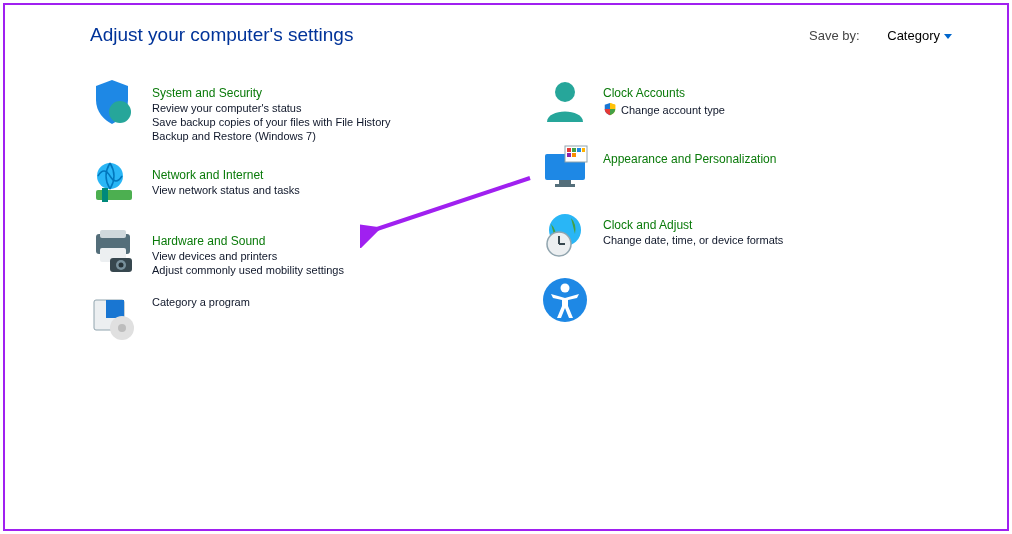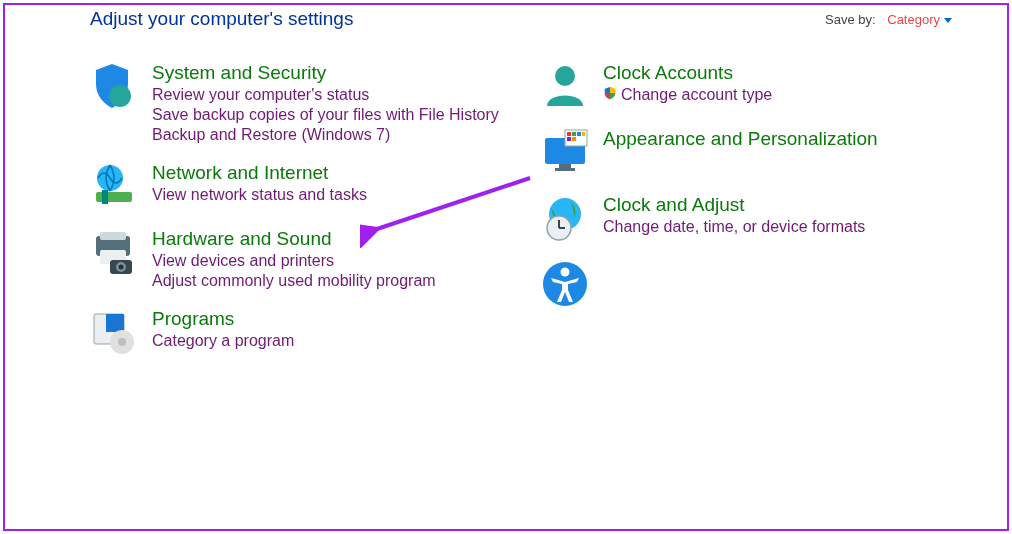--- a/index.html
+++ b/index.html
@@ -13,40 +13,40 @@
     height: 534px;
     position: relative;
     overflow: hidden;
   }
   .frame {
     position: absolute;
     left: 3px; top: 3px; right: 3px; bottom: 3px;
     border: 2px solid #a020f0;
   }
   .content {
-    padding: 8px 60px 24px 90px;
+    padding: 24px 60px 24px 90px;
   }
   .header {
     display: flex;
     justify-content: space-between;
     align-items: center;
     margin-bottom: 32px;
   }
   .page-title {
     color: #003399;
     font-size: 19px;
     font-weight: 400;
   }
   .view-by {
     font-size: 13px;
     color: #444;
   }
   .view-by .link {
-    color: #ef4444;
-    margin-left: 8px;
+    color: #000000;
+    margin-left: 24px;
   }
   .chev {
     display: inline-block;
     margin-left: 4px;
     width: 0; height: 0;
     border-left: 4px solid transparent;
     border-right: 4px solid transparent;
     border-top: 5px solid #0066cc;
     vertical-align: middle;
   }
@@ -64,28 +64,29 @@
     margin-bottom: 18px;
   }
   .cat-icon {
     width: 48px;
     height: 48px;
     flex-shrink: 0;
   }
   .cat-body { }
   .cat-title {
     color: #0a7a0a;
-    font-size: 19px;
+    font-size: 12px;
     font-weight: 400;
     margin-bottom: 2px;
     cursor: pointer;
+    margin-top: 8px;
   }
   .cat-link {
-    color: #701a75;
-    font-size: 16px;
+    color: #0f172a;
+    font-size: 11px;
     margin-top: 2px;
     cursor: pointer;
     display: flex;
     align-items: center;
     gap: 4px;
     text-align: center;
   }
 
   .annotation-arrow {
     position: absolute;
@@ -154,35 +155,34 @@
             <rect x="10" y="4" width="26" height="8" rx="2" fill="#cfd8dc"></rect>
             <rect x="10" y="22" width="26" height="14" rx="2" fill="#eceff1"></rect>
             <rect x="20" y="32" width="22" height="14" rx="3" fill="#37474f"></rect>
             <circle cx="31" cy="39" r="5" fill="#78909c"></circle>
             <circle cx="31" cy="39" r="2.5" fill="#263238"></circle>
           </svg>
         </div>
         <div class="cat-body">
           <div class="cat-title">Hardware and Sound</div>
           <div class="cat-link">View devices and printers</div>
-          <div class="cat-link">Adjust commonly used mobility program</div>
+          <div class="cat-link">Adjust commonly used mobility settings</div>
         </div>
       </div>
 
       <div class="category">
         <div class="cat-icon">
           <svg viewBox="0 0 48 48" width="48" height="48">
             <rect x="4" y="6" width="30" height="30" rx="2" fill="#eceff1" stroke="#90a4ae"></rect>
             <rect x="16" y="6" width="18" height="18" fill="#1976d2"></rect>
             <circle cx="32" cy="34" r="12" fill="#e0e0e0"></circle>
             <circle cx="32" cy="34" r="4" fill="#bdbdbd"></circle>
           </svg>
         </div>
         <div class="cat-body">
-          <div class="cat-title">Programs</div>
           <div class="cat-link">Category a program</div>
         </div>
       </div>
 
     </div>
 
     <div class="col">
 
       <div class="category">
         <div class="cat-icon">

